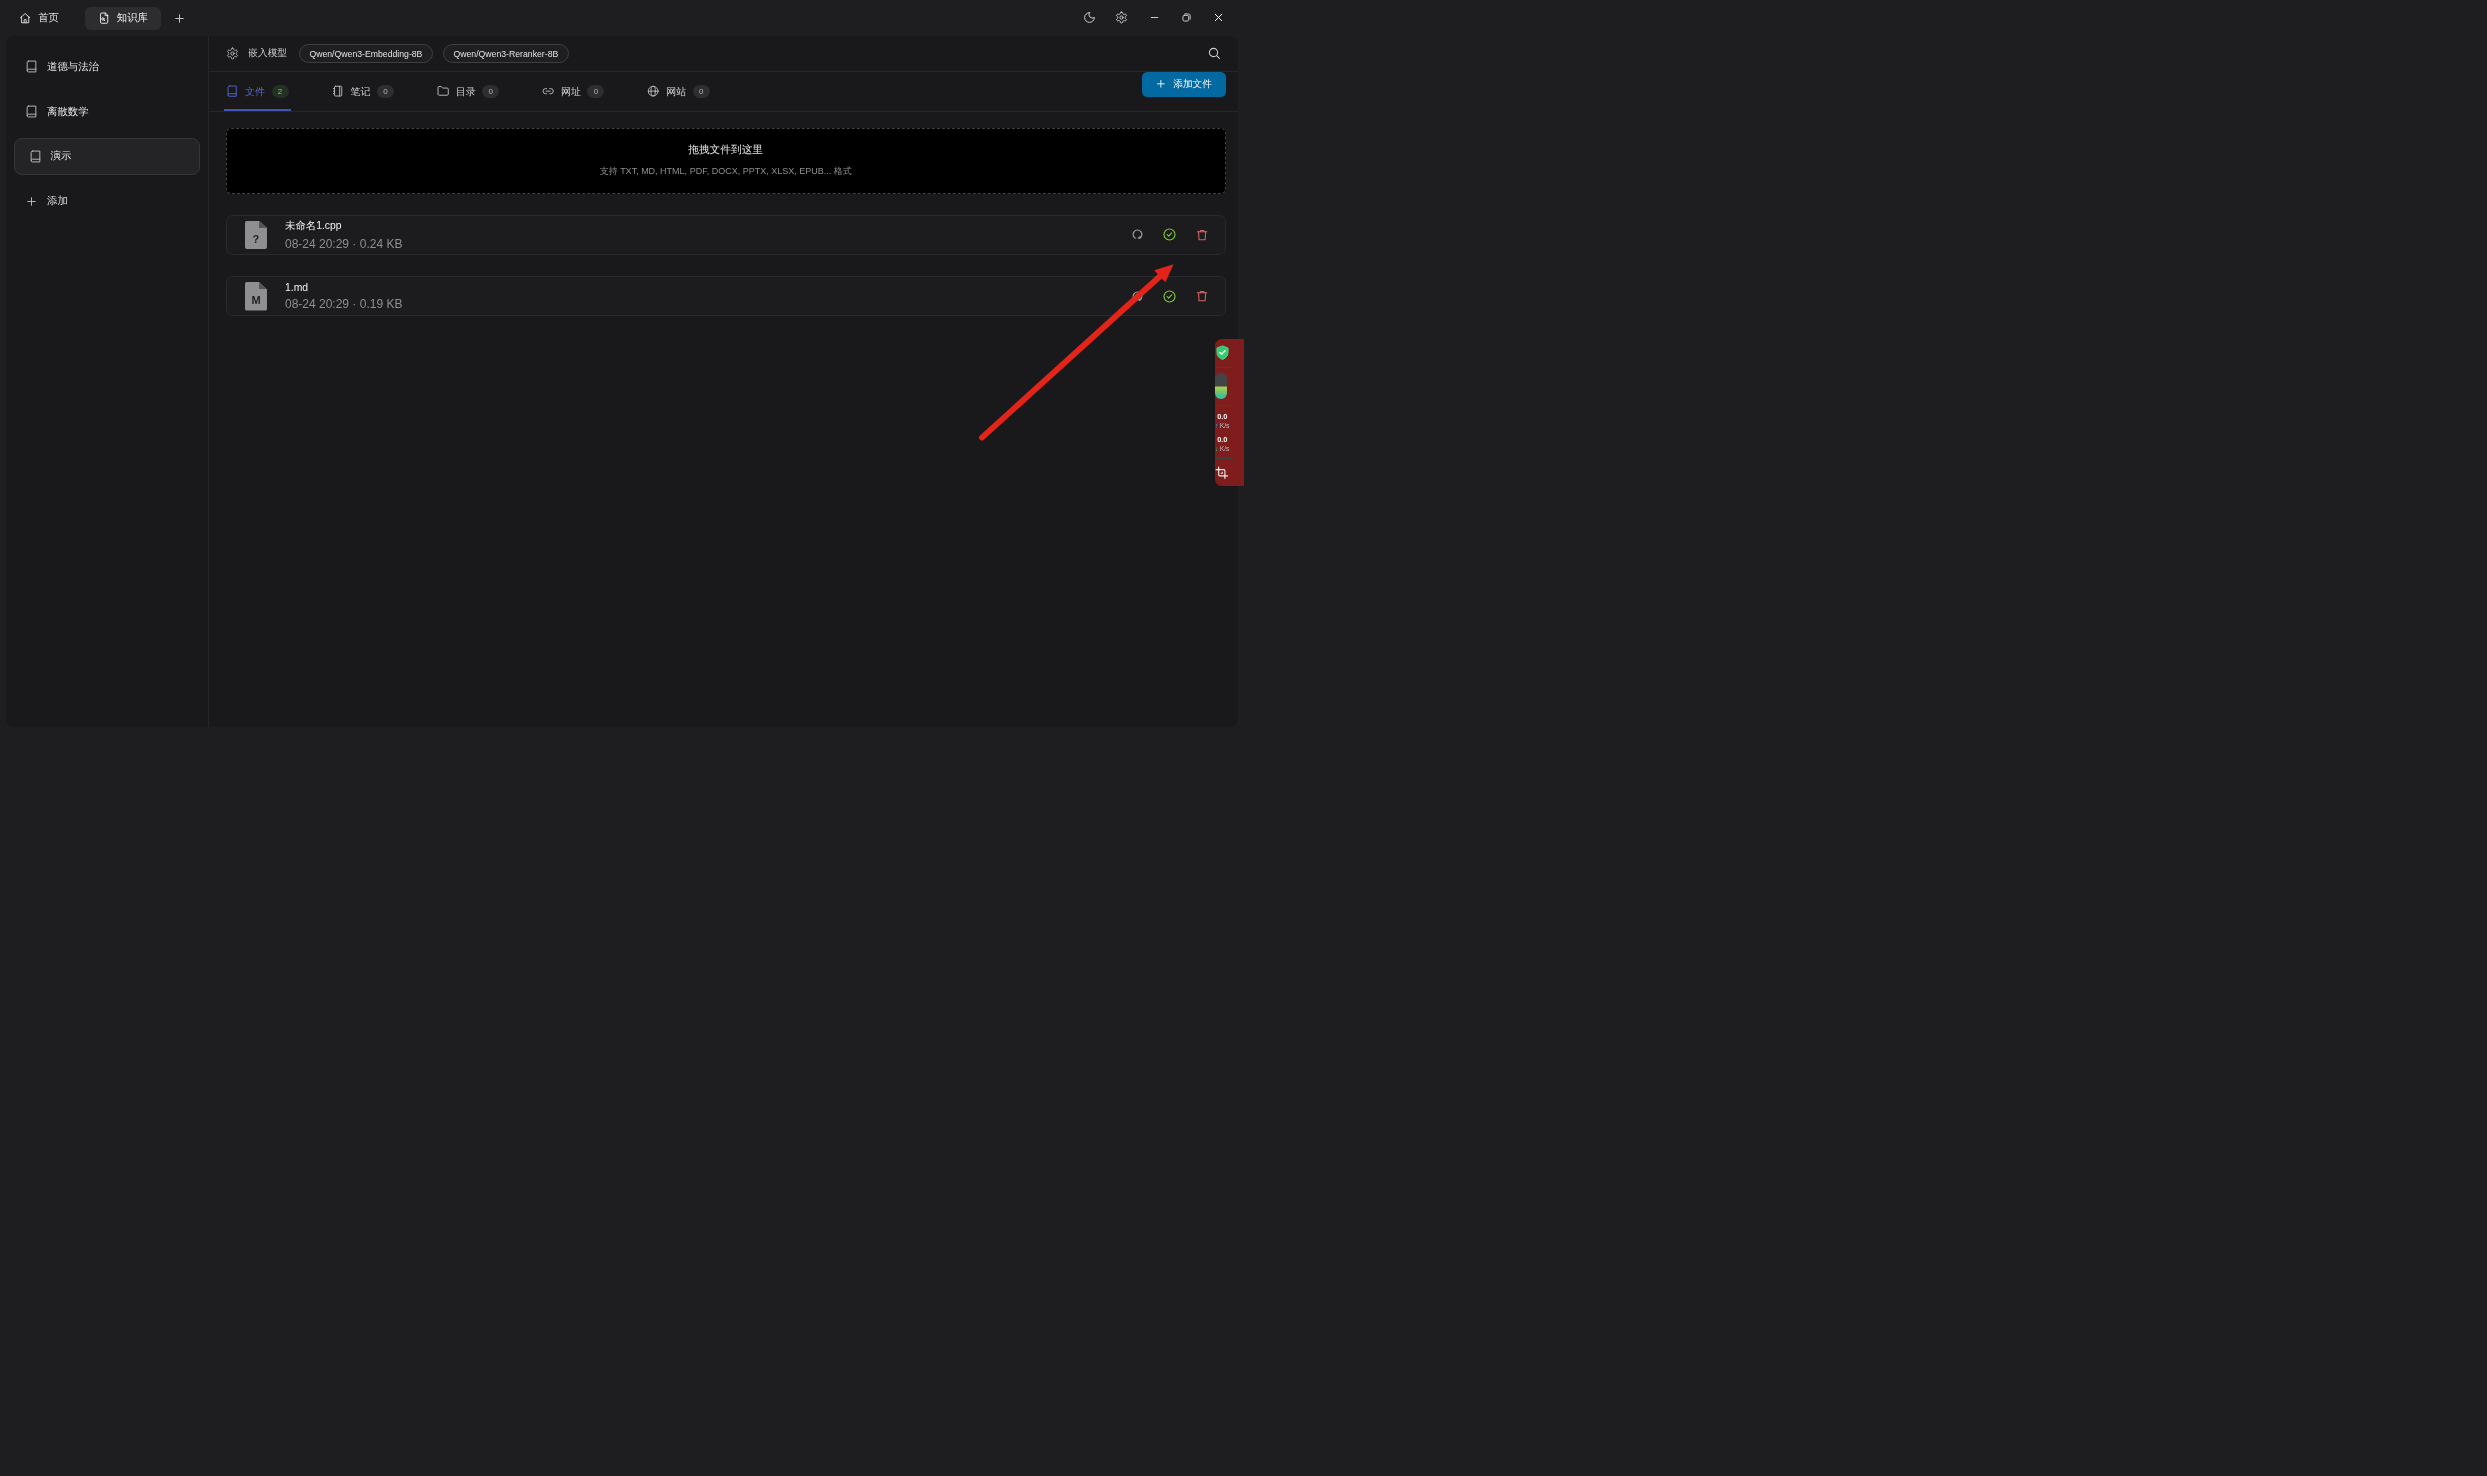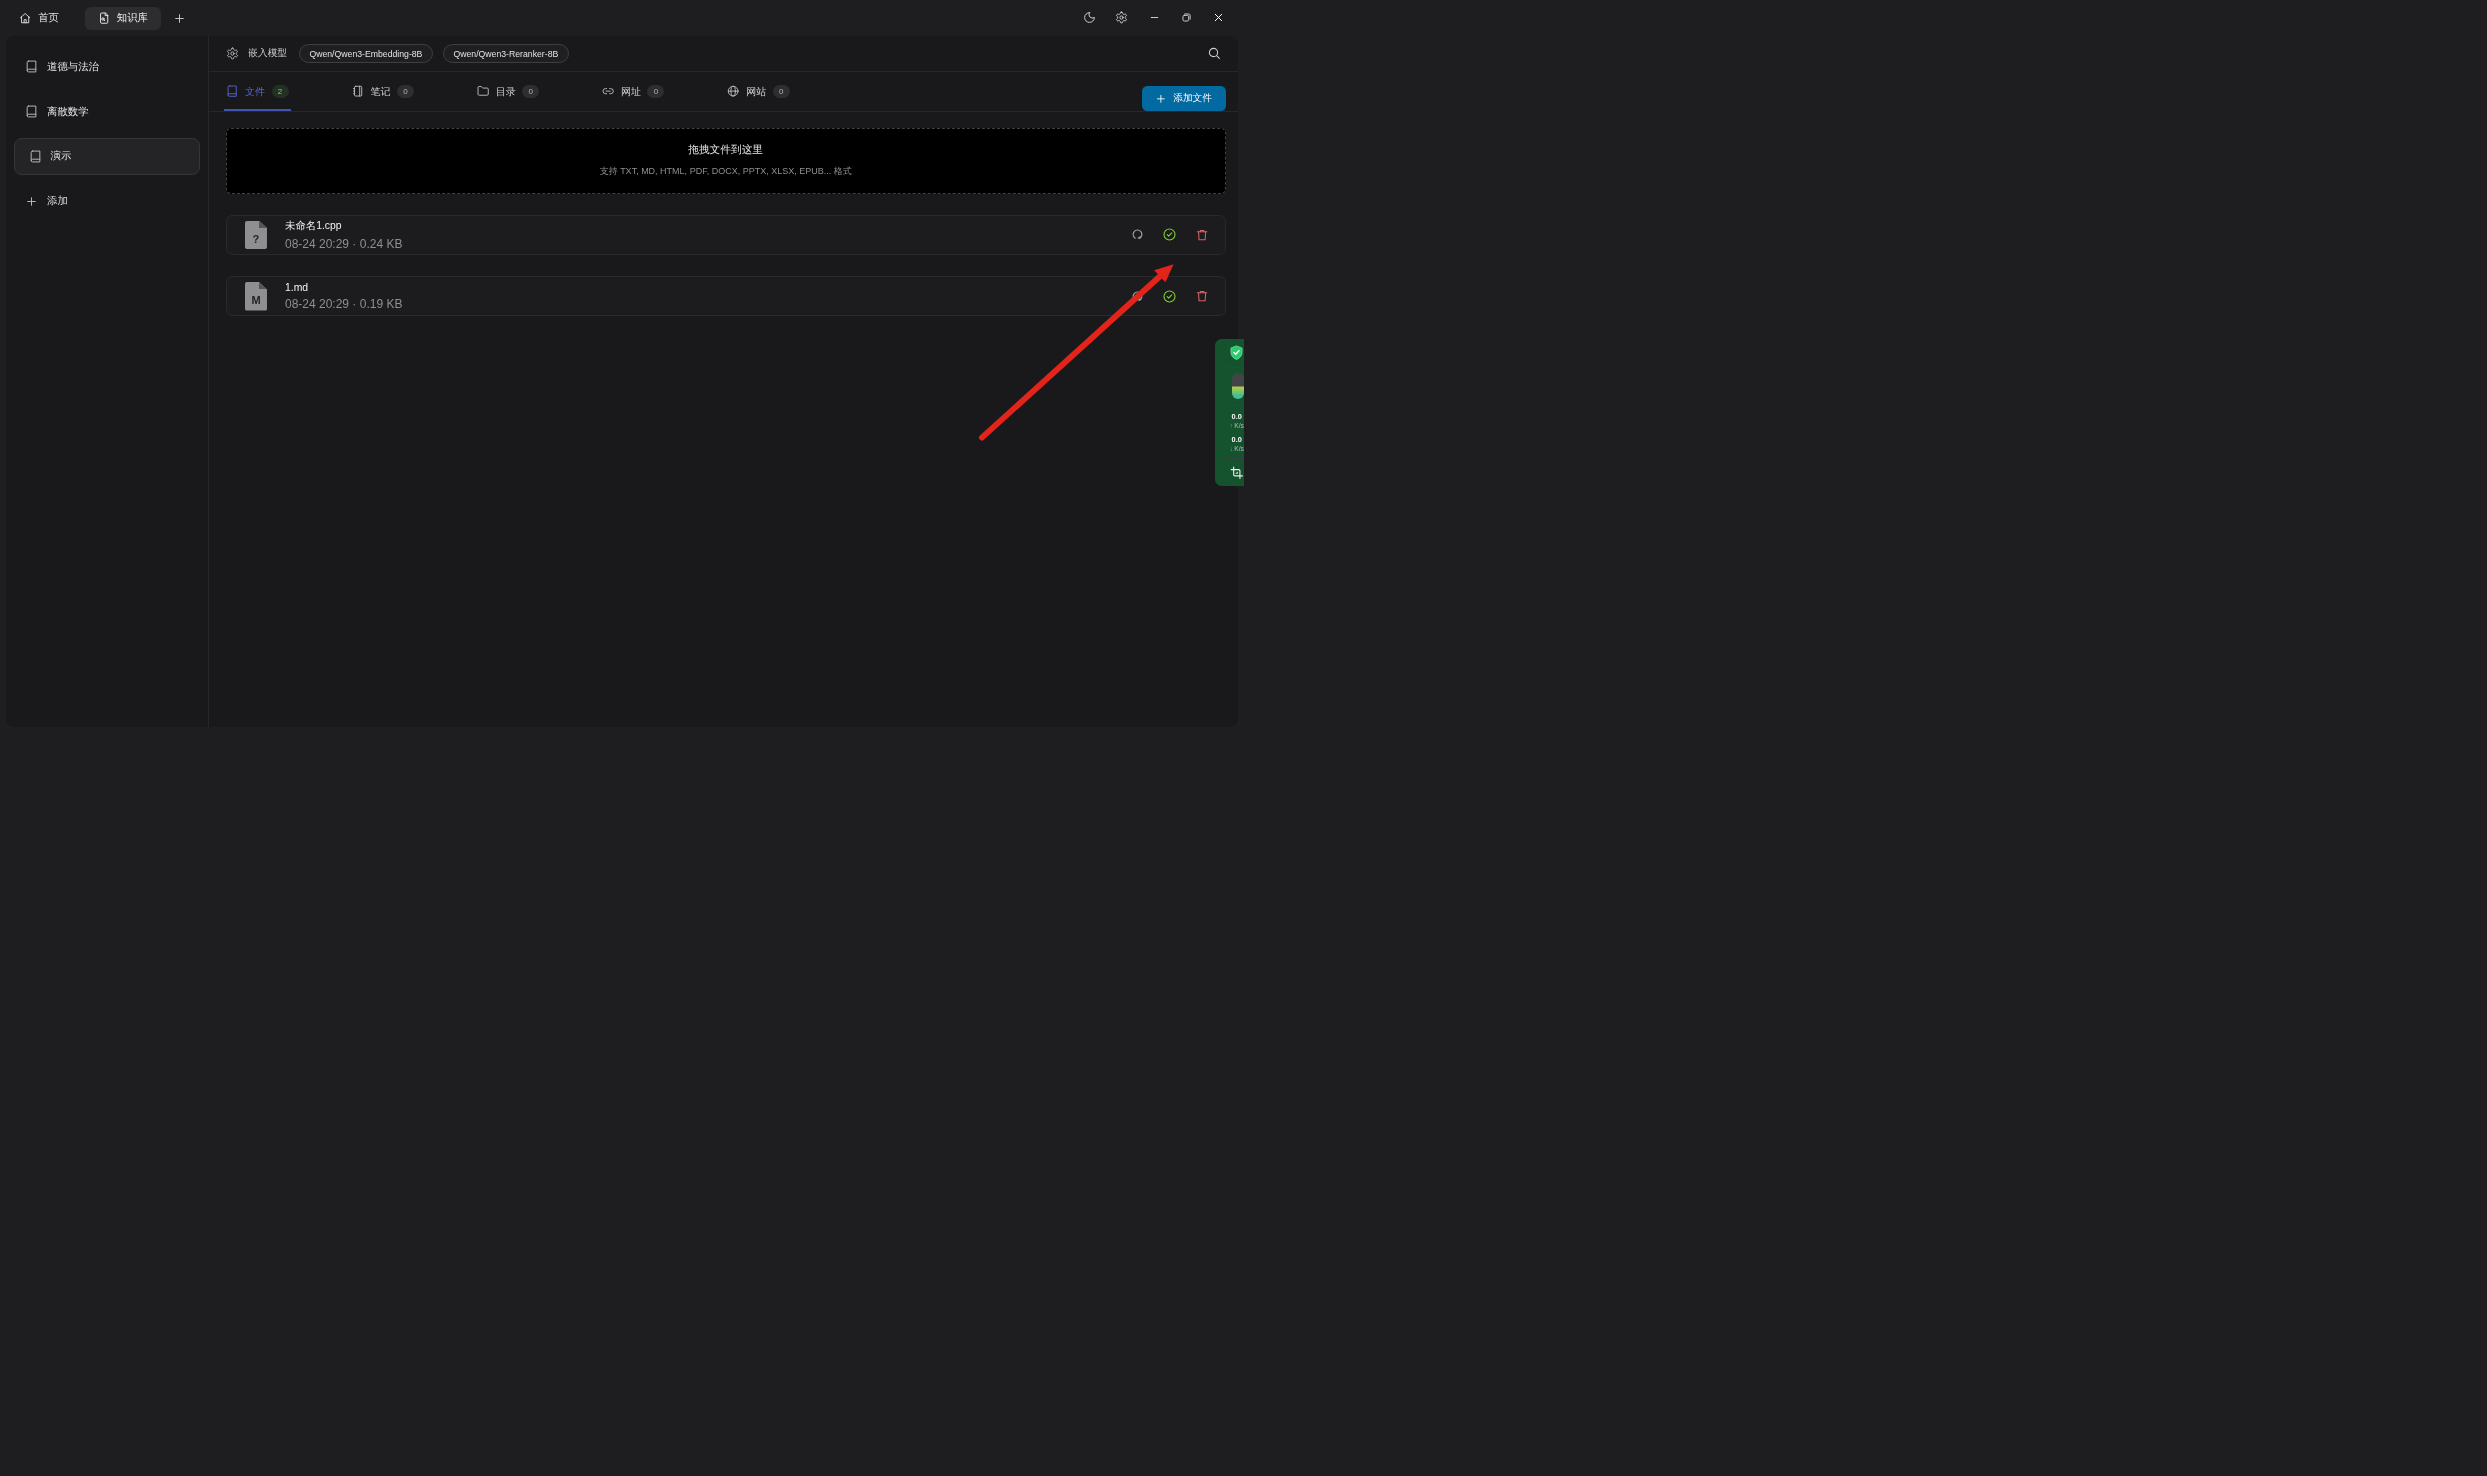--- a/index.html
+++ b/index.html
@@ -39,22 +39,22 @@
 
   
   .main { position:absolute; left:203px; top:0; width:1029px; height:100%; }
   .mheader { height:36px; display:flex; align-items:center; padding:0 17px 0 17.5px; border-bottom:0.6px solid #27272a; }
   .mheader .gear { color:#b9b9b9; margin-right:9px; }
   .mheader .hlabel { font-size:9.7px; color:#cfcfcf; margin-right:11.7px; }
   .pill { border:0.6px solid #3e3e42; background:#1f1f22; color:#e2e2e2; font-size:8.7px;
           border-radius:9.7px; padding:3.9px 9.7px; margin-right:9.7px; }
   .searchbtn { margin-left:auto; color:#cfcfcf; }
 
-  .tabsrow { height:40px; display:flex; align-items:flex-end; padding:0 12.3px 0 17.5px;
-             border-bottom:0.6px solid #27272a; position:relative;gap:20px; }
+  .tabsrow { height:40px; display:flex; align-items:flex-start; padding:0 12.3px 0 17.5px;
+             border-bottom:0.6px solid #27272a; position:relative; }
   .tab { display:flex; align-items:center; gap:6.5px; margin-right:43px; font-size:10px;
          color:#d2d2d2; position:relative; height:100%; }
   .tab .ticon { color:#bfbfbf; }
   .tab .badge { min-width:17px; height:13px; padding:0 5.2px; border-radius:647px; background:#2e2e31;
                 color:#b5b5b5; font-size:8px; display:flex; align-items:center; justify-content:center; }
   .tab.active { color:#5468cb; }
   .tab.active .ticon { color:#5468cb; }
   .tab.active .badge { background:#223122; color:#6fdb68; }
   .tab.active .underline { position:absolute; left:-2.6px; bottom:0; width:calc(100% + 5.2px); height:1.9px; background:#4355b4; }
   .addfile-btn { margin-left:auto; width:84px; height:24.6px; background:#0369a1; border:none; border-radius:5.2px;
@@ -83,23 +83,23 @@
   .factions { margin-left:auto; display:flex; align-items:center; gap:13px; }
   .fact { width:19.4px; height:19.4px; display:flex; align-items:center; justify-content:center; }
   .fact.refresh { color:#a3a3a6; }
   .fact.done { color:#7ccd35; }
   .fact.trash { color:#d66161; }
 
   
   .arrow-overlay { position:absolute; left:0; top:0; width:1244px; height:738px; pointer-events:none; z-index:60; }
 
   
-  .monitor { position:absolute; right:0; top:339px; width:29px; background:#14532d;
+  .monitor { position:absolute; right:0; top:339px; width:29px; background:#7f1d1d;
              border-radius:6.5px 0 0 6.5px; padding:5.8px 0 6.5px 0; z-index:40;
-             display:flex; flex-direction:column; align-items:flex-end; }
+             display:flex; flex-direction:column; align-items:flex-start; }
   .monitor hr { border:none; border-top:0.6px solid #3b4043; width:18px; margin:5.8px 0; }
   .capsule { width:12.3px; height:26px; border-radius:6.5px;
              background:linear-gradient(180deg,#414548 0%,#414548 50%,#b8cc45 54%,#44c18e 86%,#3cbfa6 100%); }
   .speed { display:flex; flex-direction:column; align-items:center; gap:1.3px; }
   .speed .val { font-size:7.4px; font-weight:bold; color:#ffffff; }
   .speed .unit { font-size:6.8px; color:#b4babd; display:flex; align-items:center; gap:1.3px; }
   .speed .unit .up { color:#3b9cff; font-weight:bold; }
   .speed .unit .down { color:#2ecc71; font-weight:bold; }
   .speed .gap { height:3.2px; }
   .crop-btn { color:#ececec; margin-top:0.6px; }

